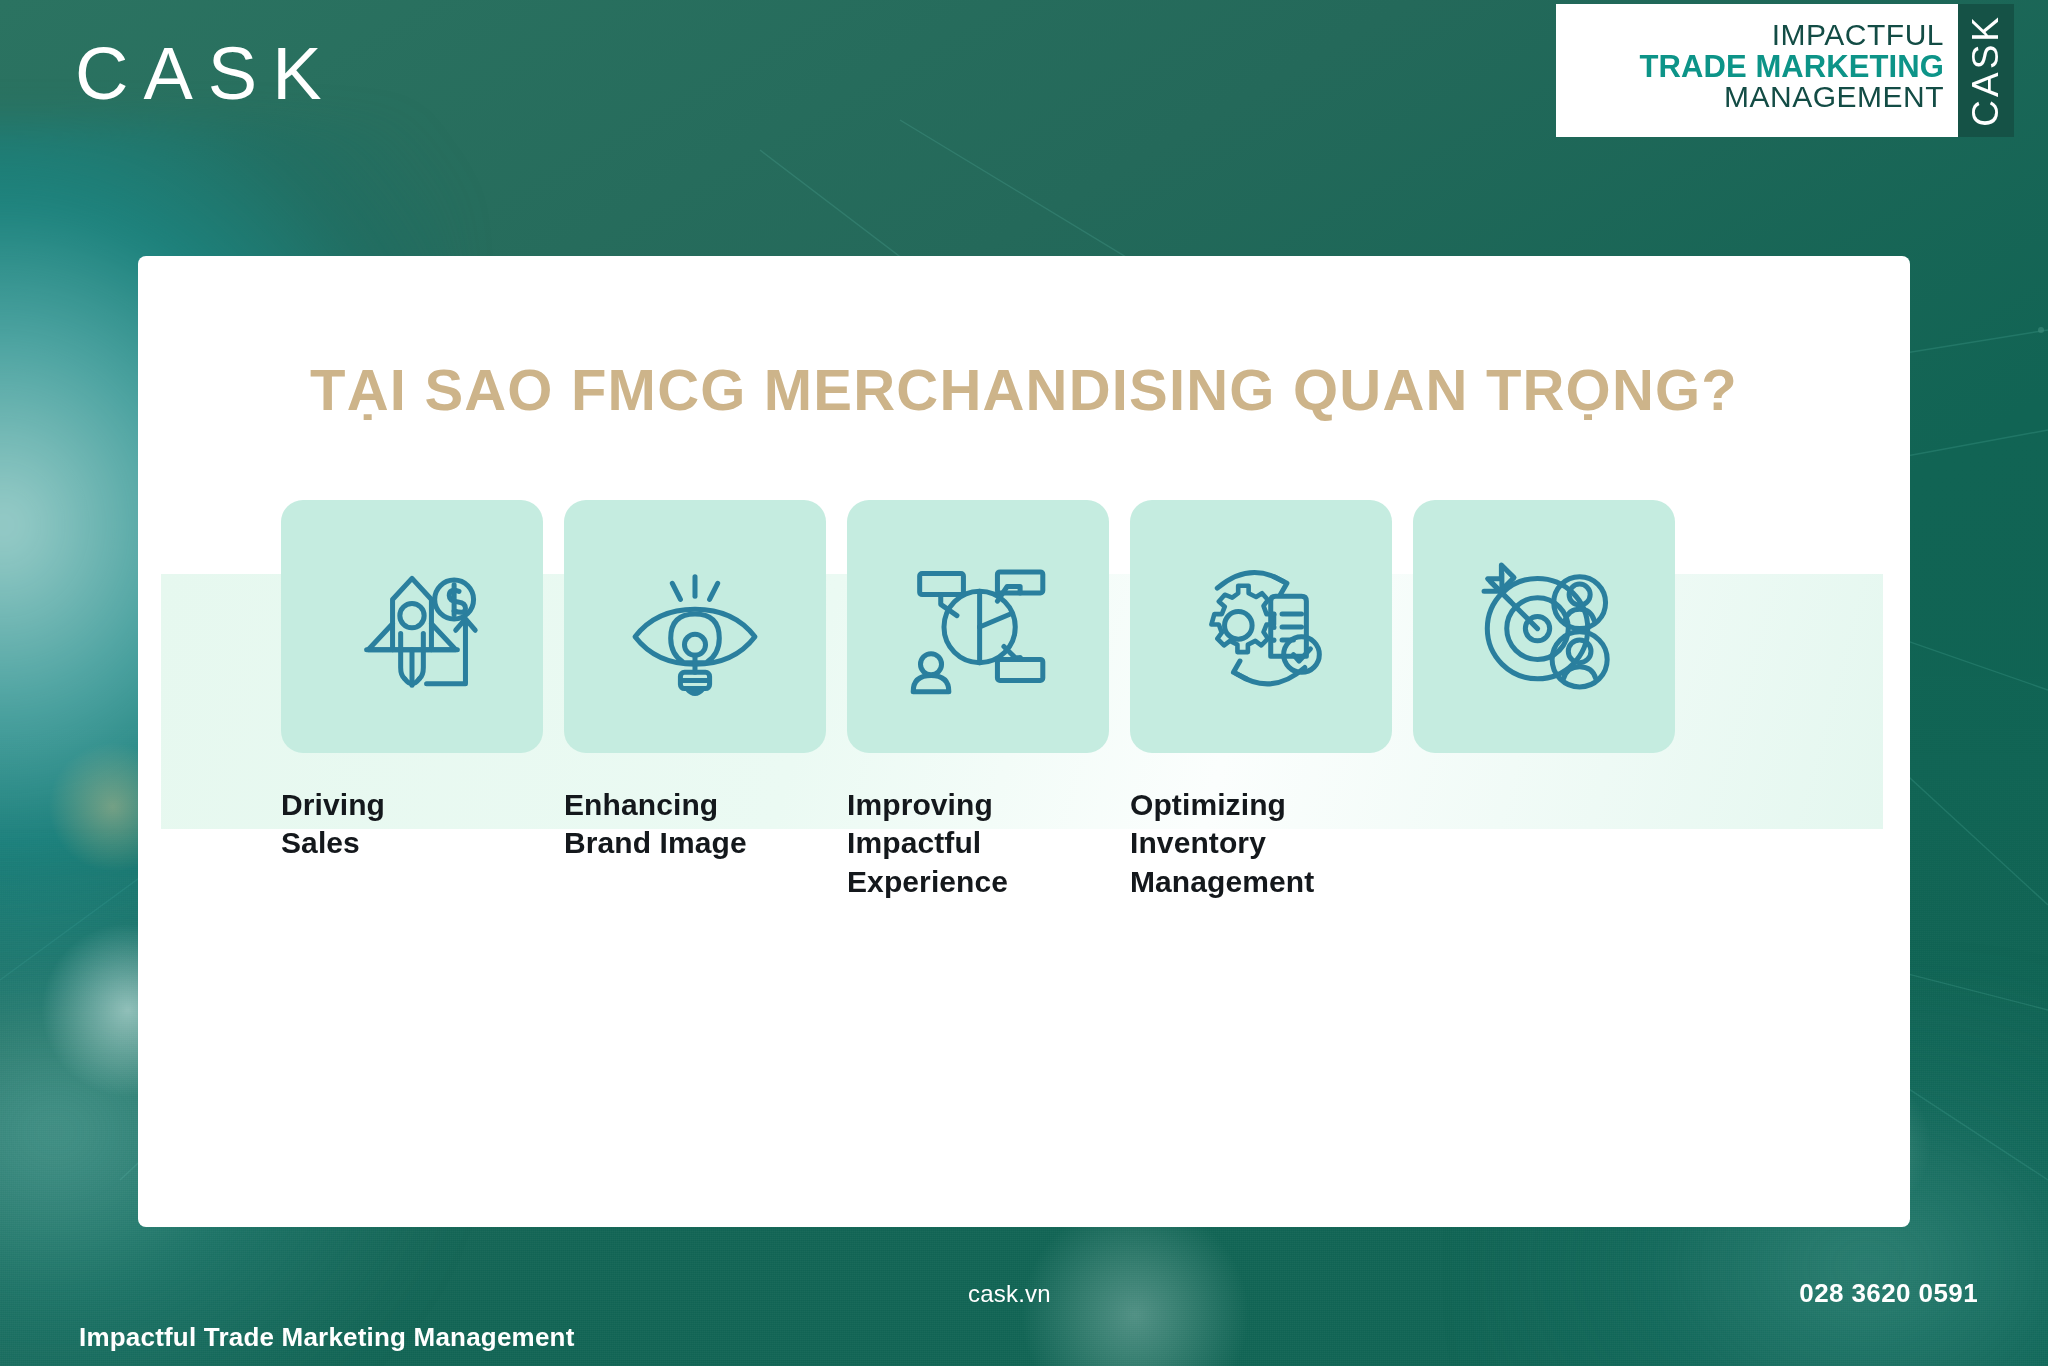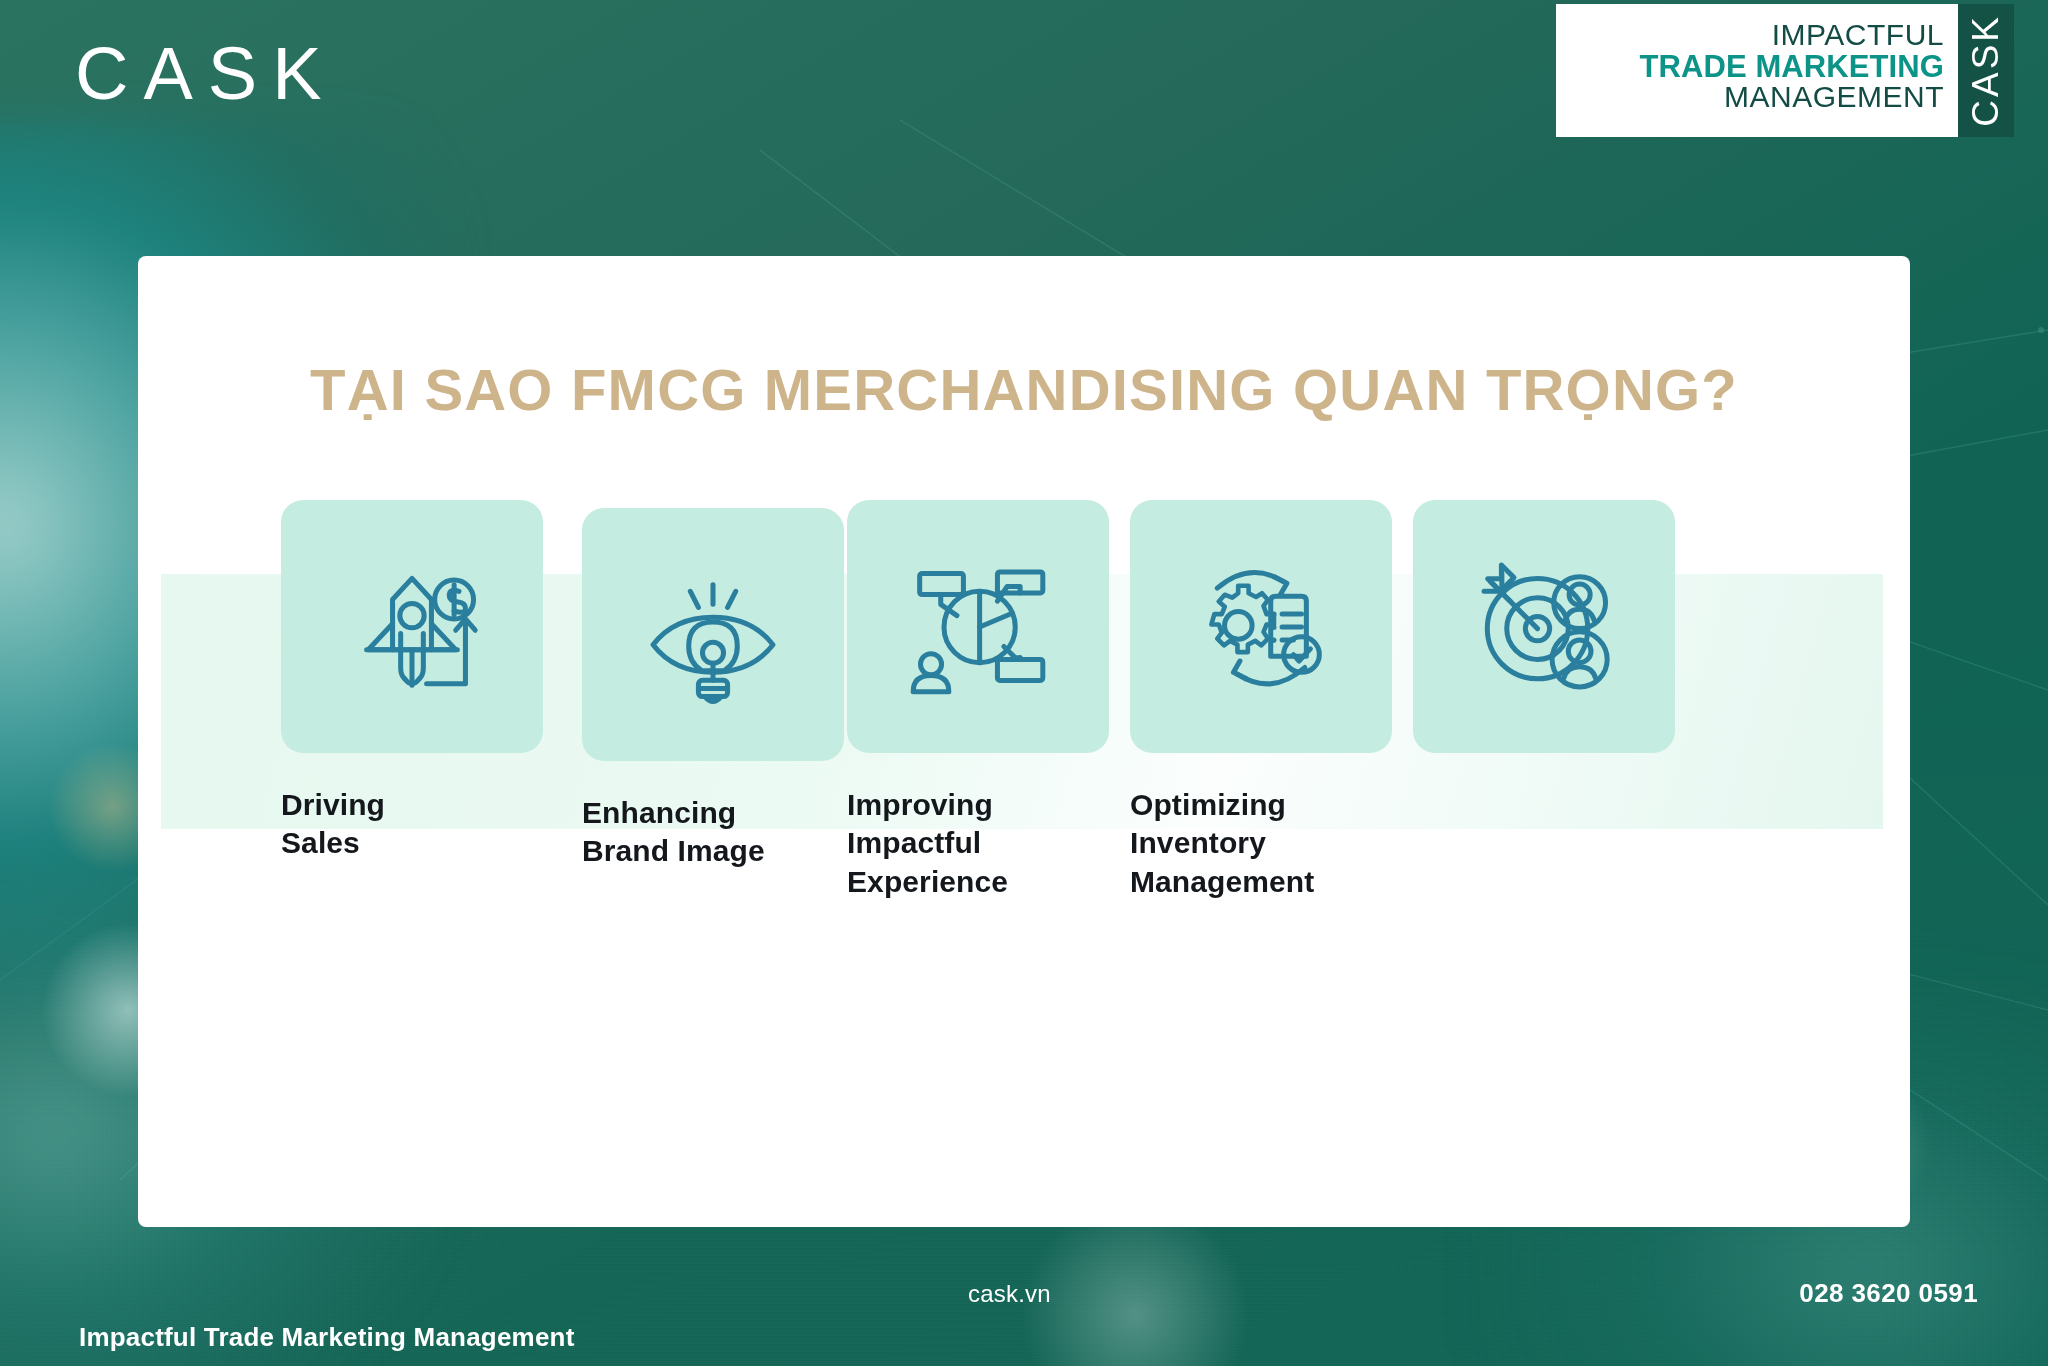--- a/index.html
+++ b/index.html
@@ -130,21 +130,21 @@
     background:#c5ece0;
     display:flex; align-items:center; justify-content:center;
   }
   .feature-label {
     margin-top:33px; text-align:left;
     font-size:30px; font-weight:bold; line-height:1.28;
     color:#14181c; letter-spacing:.1px;
     white-space:pre-line;
   }
   .fc0 { left:120px; }
-  .fc1 { left:421px;margin-top:8px; }
+  .fc1 { left:403px; }
   .fc2 { left:686px; }
   .fc3 { left:969px; }
   .fc4 { left:1252px; }
 
   .icon-svg { width:162px; height:162px; display:block; }
   .icon-svg * { stroke:#2a7f9e; fill:none; stroke-width:6.2;
                 stroke-linecap:round; stroke-linejoin:round; }
   .icon-svg .fillnone { fill:none; }
 
   

